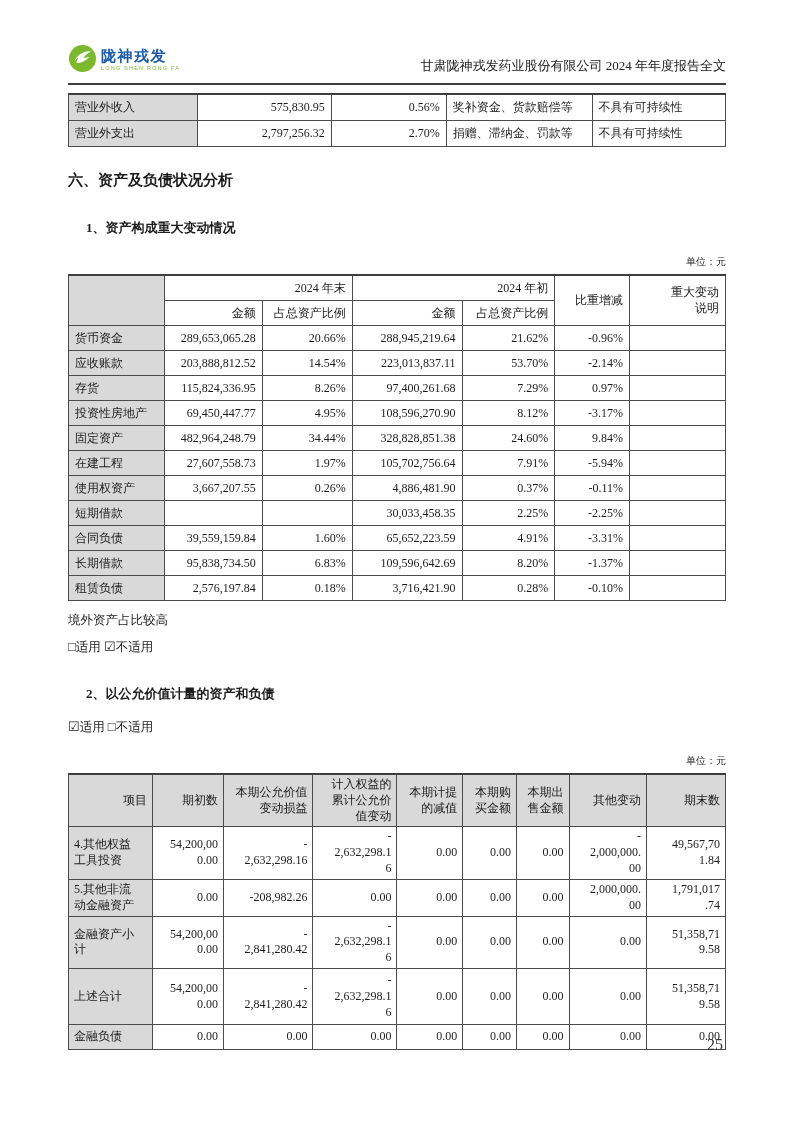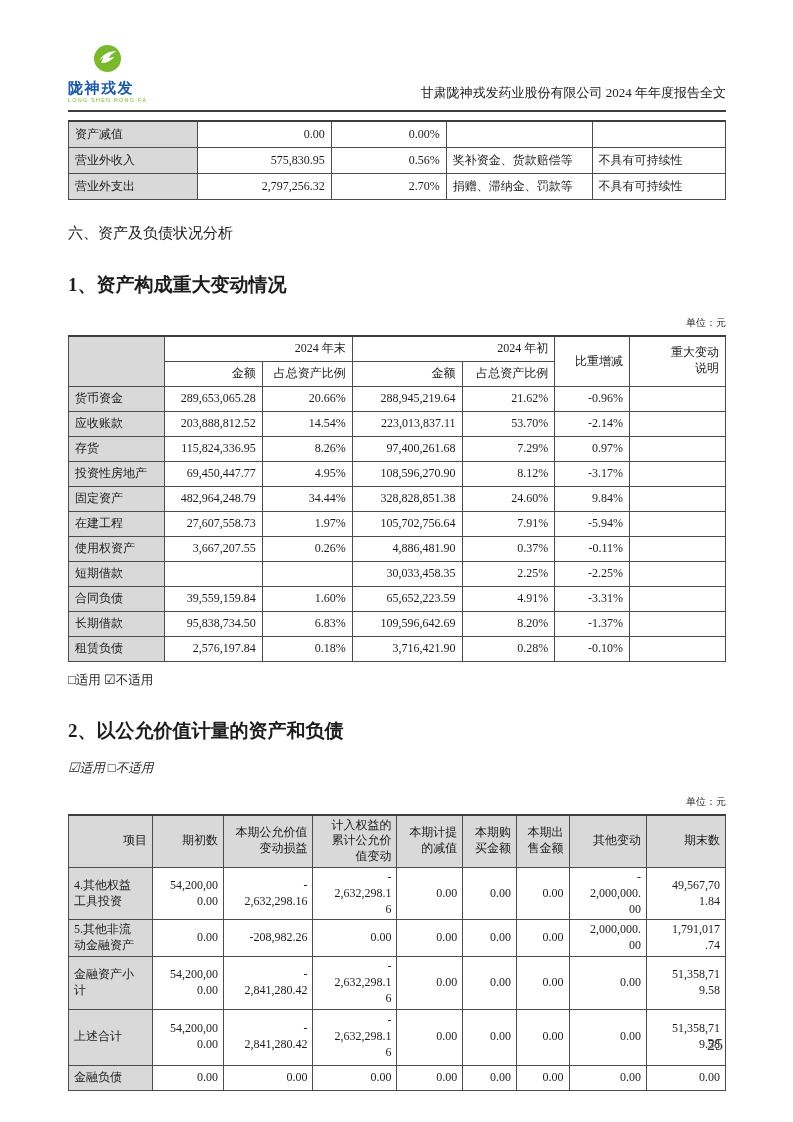--- a/index.html
+++ b/index.html
@@ -12,21 +12,21 @@
     font-family:"Liberation Serif","DejaVu Serif",serif;
     color:#1c1c1c;
     font-size:12.5px;
   }
   
   .hdr{
     display:flex;justify-content:space-between;align-items:flex-end;
     border-bottom:2.5px solid #3e3e3e;
     padding-bottom:6px;
   }
-  .logo{display:flex;align-items:center;gap:4px;flex-direction:column;}
+  .logo{display:flex;align-items:center;gap:4px;}
   .logo-text{display:flex;flex-direction:column;line-height:1;}
   .logo-cn{font-size:15px;font-weight:bold;color:#1c5aa8;letter-spacing:1.5px;}
   .logo-en{font-size:5.5px;color:#7ab82e;letter-spacing:1.2px;margin-top:2px;font-family:"Liberation Sans",sans-serif;}
   .hdr-title{font-size:13px;color:#222;padding-bottom:2px;}
   
   table.tbl{border-collapse:collapse;width:100%;table-layout:fixed;}
   .tbl th,.tbl td{
     border:1px solid #4c4c4c;
     font-weight:normal;
     font-size:12px;
@@ -43,22 +43,22 @@
   .prewrap{white-space:pre-line;line-height:1.32;}
   
   .top-table td{height:21px;}
   
   .asset-table td,.asset-table th{height:20px;}
   
   .fv-table th,.fv-table td{padding:2px 5px;line-height:1.32;}
   .fv-table .numr{text-align:right;white-space:pre-line;}
   .fv-table td{height:20px;}
   
-  .h-section{font-size:15px;font-weight:normal;margin:24px 0 0 0;}
-  .h-sub{font-size:19px;font-weight:bold;margin:29px 0 0 0;}
+  .h-section{font-size:15px;font-weight:bold;margin:24px 0 0 0;}
+  .h-sub{font-size:13px;font-weight:bold;margin:29px 0 0 18px;}
   .unit-row{text-align:right;font-size:10px;margin:18px 0 5px 0;}
   .plain{font-size:12.5px;margin:11px 0 0 0;}
   .chk-line{font-size:12.5px;margin:10px 0 0 0;}
   .chk-line .box{font-size:13px;}
   .page-num{position:absolute;right:70px;top:1036px;font-size:16px;color:#333;}
   .mt8{margin-top:8px;}
 </style>
 </head>
 <body>
 
@@ -82,27 +82,20 @@
 
   <table class="tbl top-table mt8">
     <colgroup>
       <col style="width:19.6%">
         <col style="width:20.4%">
         <col style="width:17.5%">
         <col style="width:22.2%">
         <col style="width:20.3%">
     </colgroup>
     <tbody>
-        <tr>
-      <td class="shade lft">资产减值</td>
-      <td class="num">0.00</td>
-      <td class="pct">0.00%</td>
-      <td class="lft"></td>
-      <td class="lft"></td>
-    </tr>
     <tr>
       <td class="shade lft">营业外收入</td>
       <td class="num">575,830.95</td>
       <td class="pct">0.56%</td>
       <td class="lft">奖补资金、货款赔偿等</td>
       <td class="lft">不具有可持续性</td>
     </tr>
     <tr>
       <td class="shade lft">营业外支出</td>
       <td class="num">2,797,256.32</td>
@@ -237,27 +230,28 @@
           <td class="num">2,576,197.84</td>
           <td class="pct">0.18%</td>
           <td class="num">3,716,421.90</td>
           <td class="pct">0.28%</td>
           <td class="pct">-0.10%</td>
           <td></td>
         </tr>
   </tbody>
     </table>
 
+  <div class="plain">境外资产占比较高</div>
   <div class="chk-line">
     <span class="box">□</span><span>适用</span>
     <span class="box">☑</span><span>不适用</span>
   </div>
 
   <div class="h-sub">2、以公允价值计量的资产和负债</div>
-  <div class="chk-line" style="margin-top:16px;font-style:italic;">
+  <div class="chk-line" style="margin-top:16px;">
     <span class="box">☑</span><span>适用</span>
     <span class="box">□</span><span>不适用</span>
   </div>
   <div class="unit-row">单位：元</div>
 
   <table class="tbl fv-table">
     <colgroup>
       <col style="width:12.8%">
         <col style="width:10.8%">
         <col style="width:13.6%">

